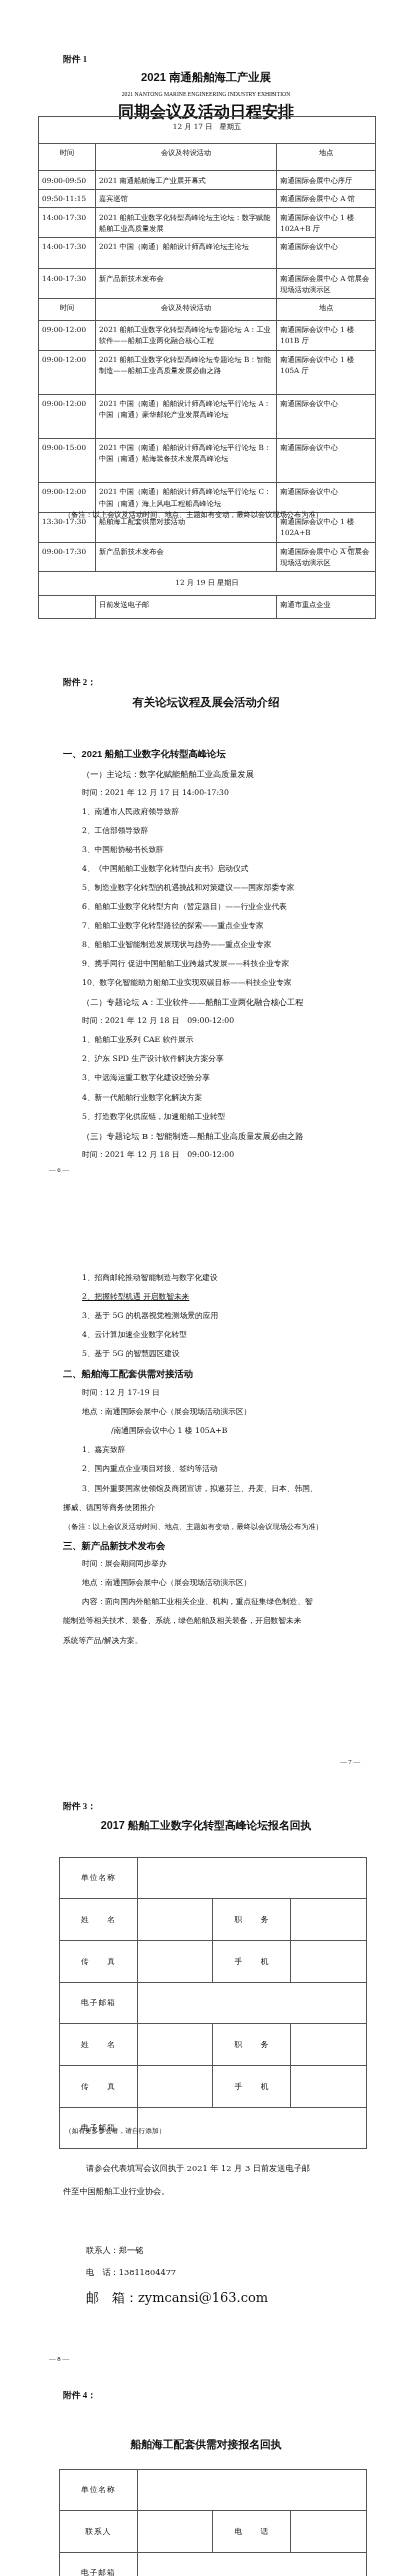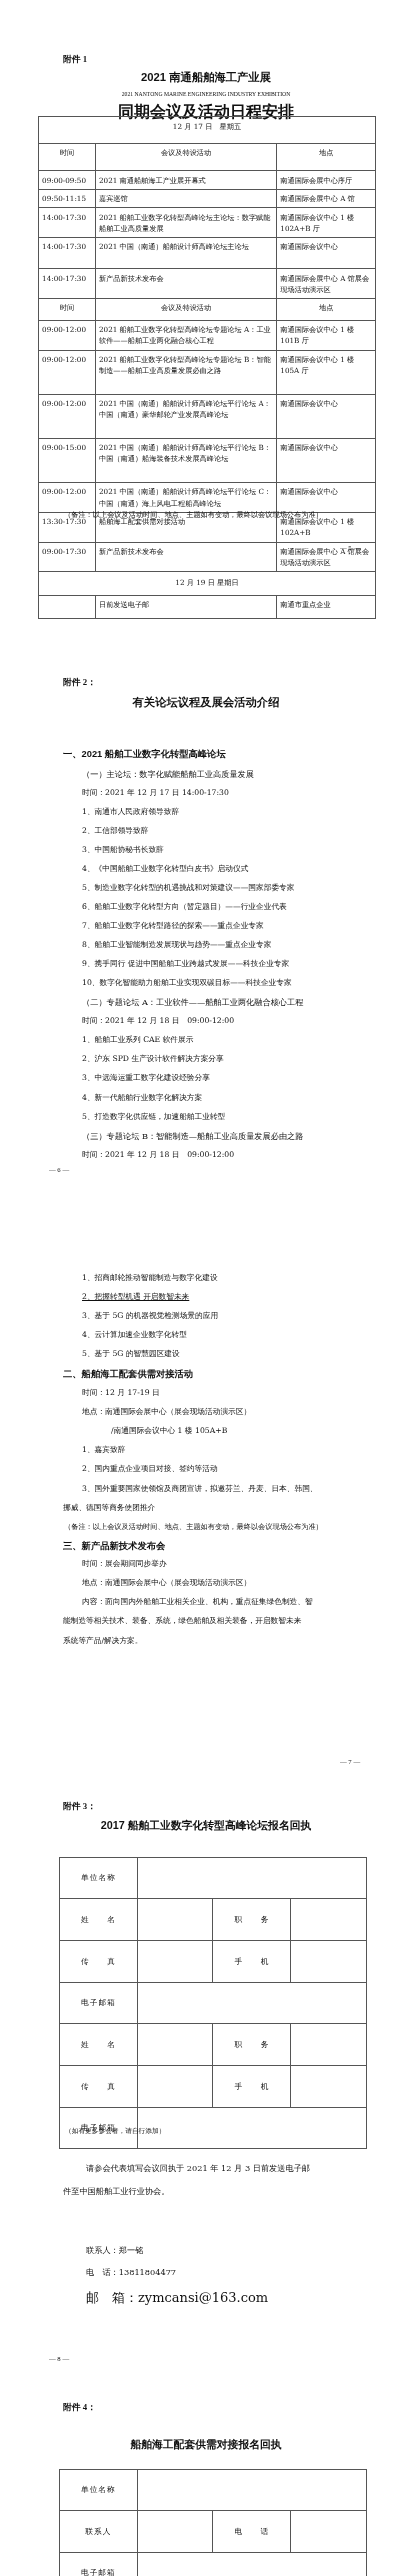--- a/index.html
+++ b/index.html
@@ -235,21 +235,21 @@
   <div class="line" style="top:375px;left:65px;font-size:6.7px;">（如有更多参会者，请自行添加）</div>
   <div class="line" style="top:411px;left:86px;font-size:8.2px;">请参会代表填写会议回执于 2021 年 12 月 3 日前发送电子邮</div>
   <div class="line" style="top:434px;left:63px;font-size:8.2px;">件至中国船舶工业行业协会。</div>
   <div class="line" style="top:493px;left:86px;font-size:8.2px;">联系人：郑一铭</div>
   <div class="line" style="top:515px;left:86px;font-size:8.2px;">电　话：13811804477</div>
   <div class="line" style="top:537px;left:86px;font-size:13px;">邮　箱：zymcansi@163.com</div>
   <div class="pageno" style="top:603px;left:49px;">— 8 —</div>
 </div>
 
 <div class="page" style="height:616px;margin-top:62px;">
-  <div class="att-label" style="top:32px;">附件 4：</div>
+  <div class="att-label" style="top:20px;">附件 4：</div>
   <div class="h-title" style="top:68px;font-size:10.8px;">船舶海工配套供需对接报名回执</div>
   <table class="form" style="top:99px;">
     <colgroup>
         <col style="width:77px">
         <col style="width:77px">
         <col style="width:76px">
         <col style="width:77px">
       </colgroup>
     <tbody>
         <tr style="height:41px;">

